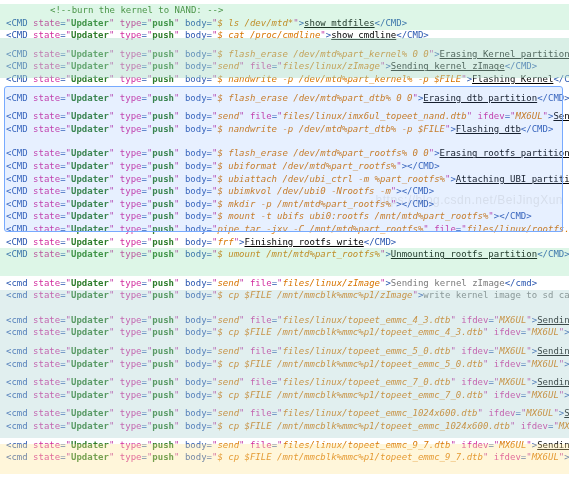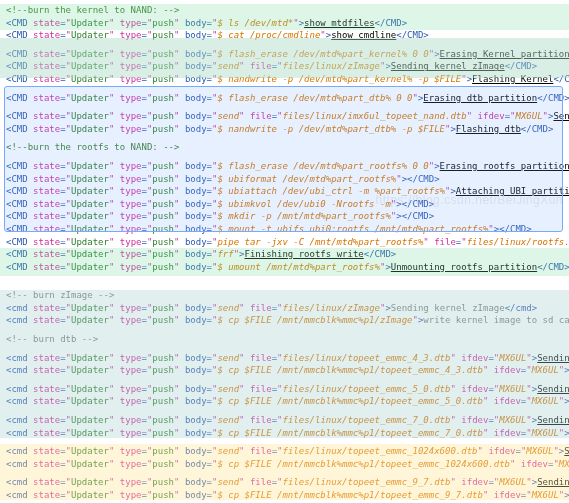--- a/index.html
+++ b/index.html
@@ -11,27 +11,27 @@
   width: 569px;
   padding: 4px 6px;
   color: #000;
   white-space: nowrap;
   overflow: hidden;
   position: relative;
 }
 .line { display: block; white-space: pre; }
 .t-tag { color: #2b57b0; }      
 .t-attrname { color: #d22c9e; } 
-.t-attrval { color: #2d7c2a; }  
+.t-attrval { color: #2d7c2a; font-weight: bold; }  
 .t-body { color: #2b57b0; }     
 .t-bodyval { color: #d77400; font-style: italic; }  
 .t-text { color: #000; text-decoration: underline; }
 .t-pink { color: #c338a7; }
 .t-gray { color: #7a7a7a; }
-.t-comment { color: #3a7d2a; }
+.t-comment { color: #3a7d2a; margin-left: 44px; }
 .gap { height: 6px; }
 .gap2 { height: 10px; }
 
 .wash {
   position: absolute;
   pointer-events: none;
 }
 .wash-green1 { background: rgba(120,220,160,0.25); }
 .wash-green2 { background: rgba(170,220,200,0.45); }
 .wash-blue { background: rgba(120,170,255,0.18); border: 1px solid #77aaff; border-radius: 3px;}
@@ -67,38 +67,35 @@
     <div class="gap"></div>
     <div class="line"><span class="t-tag">&lt;CMD </span><span class="t-attrname">state</span><span class="t-tag">=</span><span class="t-pink">"</span><span class="t-attrval">Updater</span><span class="t-pink">" </span><span class="t-attrname">type</span><span class="t-tag">=</span><span class="t-pink">"</span><span class="t-attrval">push</span><span class="t-pink">" </span><span class="t-body">body</span><span class="t-tag">=</span><span class="t-pink">"</span><span class="t-bodyval">$ flash_erase /dev/mtd%part_kernel% 0 0</span><span class="t-pink">"</span><span class="t-tag">&gt;</span><span class="t-text">Erasing Kernel partition</span></div>
     <div class="line"><span class="t-tag">&lt;CMD </span><span class="t-attrname">state</span><span class="t-tag">=</span><span class="t-pink">"</span><span class="t-attrval">Updater</span><span class="t-pink">" </span><span class="t-attrname">type</span><span class="t-tag">=</span><span class="t-pink">"</span><span class="t-attrval">push</span><span class="t-pink">" </span><span class="t-body">body</span><span class="t-tag">=</span><span class="t-pink">"</span><span class="t-bodyval">send</span><span class="t-pink">"</span><span class="t-tag"> </span><span class="t-attrname">file</span><span class="t-tag">=</span><span class="t-pink">"</span><span class="t-bodyval">files/linux/zImage</span><span class="t-pink">"</span><span class="t-tag">&gt;</span><span class="t-text">Sending kernel zImage</span><span class="t-tag">&lt;/CMD&gt;</span></div>
     <div class="line"><span class="t-tag">&lt;CMD </span><span class="t-attrname">state</span><span class="t-tag">=</span><span class="t-pink">"</span><span class="t-attrval">Updater</span><span class="t-pink">" </span><span class="t-attrname">type</span><span class="t-tag">=</span><span class="t-pink">"</span><span class="t-attrval">push</span><span class="t-pink">" </span><span class="t-body">body</span><span class="t-tag">=</span><span class="t-pink">"</span><span class="t-bodyval">$ nandwrite -p /dev/mtd%part_kernel% -p $FILE</span><span class="t-pink">"</span><span class="t-tag">&gt;</span><span class="t-text">Flashing Kernel</span><span class="t-tag">&lt;/CMD&gt;</span></div>
     <div class="gap"></div>
     <div class="line"><span class="t-tag">&lt;CMD </span><span class="t-attrname">state</span><span class="t-tag">=</span><span class="t-pink">"</span><span class="t-attrval">Updater</span><span class="t-pink">" </span><span class="t-attrname">type</span><span class="t-tag">=</span><span class="t-pink">"</span><span class="t-attrval">push</span><span class="t-pink">" </span><span class="t-body">body</span><span class="t-tag">=</span><span class="t-pink">"</span><span class="t-bodyval">$ flash_erase /dev/mtd%part_dtb% 0 0</span><span class="t-pink">"</span><span class="t-tag">&gt;</span><span class="t-text">Erasing dtb partition</span><span class="t-tag">&lt;/CMD&gt;</span></div>
     <div class="gap"></div>
     <div class="line"><span class="t-tag">&lt;CMD </span><span class="t-attrname">state</span><span class="t-tag">=</span><span class="t-pink">"</span><span class="t-attrval">Updater</span><span class="t-pink">" </span><span class="t-attrname">type</span><span class="t-tag">=</span><span class="t-pink">"</span><span class="t-attrval">push</span><span class="t-pink">" </span><span class="t-body">body</span><span class="t-tag">=</span><span class="t-pink">"</span><span class="t-bodyval">send</span><span class="t-pink">"</span><span class="t-tag"> </span><span class="t-attrname">file</span><span class="t-tag">=</span><span class="t-pink">"</span><span class="t-bodyval">files/linux/imx6ul_topeet_nand.dtb</span><span class="t-pink">"</span><span class="t-tag"> </span><span class="t-attrname">ifdev</span><span class="t-tag">=</span><span class="t-pink">"</span><span class="t-bodyval">MX6UL</span><span class="t-pink">"</span><span class="t-tag">&gt;</span><span class="t-text">Sending Device Tree file</span></div>
     <div class="line"><span class="t-tag">&lt;CMD </span><span class="t-attrname">state</span><span class="t-tag">=</span><span class="t-pink">"</span><span class="t-attrval">Updater</span><span class="t-pink">" </span><span class="t-attrname">type</span><span class="t-tag">=</span><span class="t-pink">"</span><span class="t-attrval">push</span><span class="t-pink">" </span><span class="t-body">body</span><span class="t-tag">=</span><span class="t-pink">"</span><span class="t-bodyval">$ nandwrite -p /dev/mtd%part_dtb% -p $FILE</span><span class="t-pink">"</span><span class="t-tag">&gt;</span><span class="t-text">Flashing dtb</span><span class="t-tag">&lt;/CMD&gt;</span></div>
     <div class="gap"></div>
-    <div class="line"><span class="t-comment">&lt;!--burn the rootfs to NAND: --&gt;</span></div>
     <div class="gap"></div>
     <div class="line"><span class="t-tag">&lt;CMD </span><span class="t-attrname">state</span><span class="t-tag">=</span><span class="t-pink">"</span><span class="t-attrval">Updater</span><span class="t-pink">" </span><span class="t-attrname">type</span><span class="t-tag">=</span><span class="t-pink">"</span><span class="t-attrval">push</span><span class="t-pink">" </span><span class="t-body">body</span><span class="t-tag">=</span><span class="t-pink">"</span><span class="t-bodyval">$ flash_erase /dev/mtd%part_rootfs% 0 0</span><span class="t-pink">"</span><span class="t-tag">&gt;</span><span class="t-text">Erasing rootfs partition</span></div>
     <div class="line"><span class="t-tag">&lt;CMD </span><span class="t-attrname">state</span><span class="t-tag">=</span><span class="t-pink">"</span><span class="t-attrval">Updater</span><span class="t-pink">" </span><span class="t-attrname">type</span><span class="t-tag">=</span><span class="t-pink">"</span><span class="t-attrval">push</span><span class="t-pink">" </span><span class="t-body">body</span><span class="t-tag">=</span><span class="t-pink">"</span><span class="t-bodyval">$ ubiformat /dev/mtd%part_rootfs%</span><span class="t-pink">"</span><span class="t-tag">&gt;</span><span class="t-tag">&lt;/CMD&gt;</span></div>
     <div class="line"><span class="t-tag">&lt;CMD </span><span class="t-attrname">state</span><span class="t-tag">=</span><span class="t-pink">"</span><span class="t-attrval">Updater</span><span class="t-pink">" </span><span class="t-attrname">type</span><span class="t-tag">=</span><span class="t-pink">"</span><span class="t-attrval">push</span><span class="t-pink">" </span><span class="t-body">body</span><span class="t-tag">=</span><span class="t-pink">"</span><span class="t-bodyval">$ ubiattach /dev/ubi_ctrl -m %part_rootfs%</span><span class="t-pink">"</span><span class="t-tag">&gt;</span><span class="t-text">Attaching UBI partition</span></div>
     <div class="line"><span class="t-tag">&lt;CMD </span><span class="t-attrname">state</span><span class="t-tag">=</span><span class="t-pink">"</span><span class="t-attrval">Updater</span><span class="t-pink">" </span><span class="t-attrname">type</span><span class="t-tag">=</span><span class="t-pink">"</span><span class="t-attrval">push</span><span class="t-pink">" </span><span class="t-body">body</span><span class="t-tag">=</span><span class="t-pink">"</span><span class="t-bodyval">$ ubimkvol /dev/ubi0 -Nrootfs -m</span><span class="t-pink">"</span><span class="t-tag">&gt;</span><span class="t-tag">&lt;/CMD&gt;</span></div>
     <div class="line"><span class="t-tag">&lt;CMD </span><span class="t-attrname">state</span><span class="t-tag">=</span><span class="t-pink">"</span><span class="t-attrval">Updater</span><span class="t-pink">" </span><span class="t-attrname">type</span><span class="t-tag">=</span><span class="t-pink">"</span><span class="t-attrval">push</span><span class="t-pink">" </span><span class="t-body">body</span><span class="t-tag">=</span><span class="t-pink">"</span><span class="t-bodyval">$ mkdir -p /mnt/mtd%part_rootfs%</span><span class="t-pink">"</span><span class="t-tag">&gt;</span><span class="t-tag">&lt;/CMD&gt;</span></div>
     <div class="line"><span class="t-tag">&lt;CMD </span><span class="t-attrname">state</span><span class="t-tag">=</span><span class="t-pink">"</span><span class="t-attrval">Updater</span><span class="t-pink">" </span><span class="t-attrname">type</span><span class="t-tag">=</span><span class="t-pink">"</span><span class="t-attrval">push</span><span class="t-pink">" </span><span class="t-body">body</span><span class="t-tag">=</span><span class="t-pink">"</span><span class="t-bodyval">$ mount -t ubifs ubi0:rootfs /mnt/mtd%part_rootfs%</span><span class="t-pink">"</span><span class="t-tag">&gt;</span><span class="t-tag">&lt;/CMD&gt;</span></div>
     <div class="line"><span class="t-tag">&lt;CMD </span><span class="t-attrname">state</span><span class="t-tag">=</span><span class="t-pink">"</span><span class="t-attrval">Updater</span><span class="t-pink">" </span><span class="t-attrname">type</span><span class="t-tag">=</span><span class="t-pink">"</span><span class="t-attrval">push</span><span class="t-pink">" </span><span class="t-body">body</span><span class="t-tag">=</span><span class="t-pink">"</span><span class="t-bodyval">pipe tar -jxv -C /mnt/mtd%part_rootfs%</span><span class="t-pink">"</span><span class="t-tag"> </span><span class="t-attrname">file</span><span class="t-tag">=</span><span class="t-pink">"</span><span class="t-bodyval">files/linux/rootfs.tar.bz2</span></div>
     <div class="line"><span class="t-tag">&lt;CMD </span><span class="t-attrname">state</span><span class="t-tag">=</span><span class="t-pink">"</span><span class="t-attrval">Updater</span><span class="t-pink">" </span><span class="t-attrname">type</span><span class="t-tag">=</span><span class="t-pink">"</span><span class="t-attrval">push</span><span class="t-pink">" </span><span class="t-body">body</span><span class="t-tag">=</span><span class="t-pink">"</span><span class="t-bodyval">frf</span><span class="t-pink">"</span><span class="t-tag">&gt;</span><span class="t-text">Finishing rootfs write</span><span class="t-tag">&lt;/CMD&gt;</span></div>
     <div class="line"><span class="t-tag">&lt;CMD </span><span class="t-attrname">state</span><span class="t-tag">=</span><span class="t-pink">"</span><span class="t-attrval">Updater</span><span class="t-pink">" </span><span class="t-attrname">type</span><span class="t-tag">=</span><span class="t-pink">"</span><span class="t-attrval">push</span><span class="t-pink">" </span><span class="t-body">body</span><span class="t-tag">=</span><span class="t-pink">"</span><span class="t-bodyval">$ umount /mnt/mtd%part_rootfs%</span><span class="t-pink">"</span><span class="t-tag">&gt;</span><span class="t-text">Unmounting rootfs partition</span><span class="t-tag">&lt;/CMD&gt;</span></div>
     <div class="gap2"></div>
     <div class="gap"></div>
-    <div class="line"><span class="t-gray">&lt;!-- burn zImage --&gt;</span></div>
     <div class="line"><span class="t-tag">&lt;cmd </span><span class="t-attrname">state</span><span class="t-tag">=</span><span class="t-pink">"</span><span class="t-attrval">Updater</span><span class="t-pink">" </span><span class="t-attrname">type</span><span class="t-tag">=</span><span class="t-pink">"</span><span class="t-attrval">push</span><span class="t-pink">" </span><span class="t-body">body</span><span class="t-tag">=</span><span class="t-pink">"</span><span class="t-bodyval">send</span><span class="t-pink">"</span><span class="t-tag"> </span><span class="t-attrname">file</span><span class="t-tag">=</span><span class="t-pink">"</span><span class="t-bodyval">files/linux/zImage</span><span class="t-pink">"</span><span class="t-tag">&gt;</span><span class="t-gray">Sending kernel zImage</span><span class="t-tag">&lt;/cmd&gt;</span></div>
     <div class="line"><span class="t-tag">&lt;cmd </span><span class="t-attrname">state</span><span class="t-tag">=</span><span class="t-pink">"</span><span class="t-attrval">Updater</span><span class="t-pink">" </span><span class="t-attrname">type</span><span class="t-tag">=</span><span class="t-pink">"</span><span class="t-attrval">push</span><span class="t-pink">" </span><span class="t-body">body</span><span class="t-tag">=</span><span class="t-pink">"</span><span class="t-bodyval">$ cp $FILE /mnt/mmcblk%mmc%p1/zImage</span><span class="t-pink">"</span><span class="t-tag">&gt;</span><span class="t-gray">write kernel image to sd card</span></div>
     <div class="gap"></div>
-    <div class="line"><span class="t-gray">&lt;!-- burn dtb --&gt;</span></div>
     <div class="gap"></div>
     <div class="line"><span class="t-tag">&lt;cmd </span><span class="t-attrname">state</span><span class="t-tag">=</span><span class="t-pink">"</span><span class="t-attrval">Updater</span><span class="t-pink">" </span><span class="t-attrname">type</span><span class="t-tag">=</span><span class="t-pink">"</span><span class="t-attrval">push</span><span class="t-pink">" </span><span class="t-body">body</span><span class="t-tag">=</span><span class="t-pink">"</span><span class="t-bodyval">send</span><span class="t-pink">"</span><span class="t-tag"> </span><span class="t-attrname">file</span><span class="t-tag">=</span><span class="t-pink">"</span><span class="t-bodyval">files/linux/topeet_emmc_4_3.dtb</span><span class="t-pink">"</span><span class="t-tag"> </span><span class="t-attrname">ifdev</span><span class="t-tag">=</span><span class="t-pink">"</span><span class="t-bodyval">MX6UL</span><span class="t-pink">"</span><span class="t-tag">&gt;</span><span class="t-text">Sending Device Tree file</span></div>
     <div class="line"><span class="t-tag">&lt;cmd </span><span class="t-attrname">state</span><span class="t-tag">=</span><span class="t-pink">"</span><span class="t-attrval">Updater</span><span class="t-pink">" </span><span class="t-attrname">type</span><span class="t-tag">=</span><span class="t-pink">"</span><span class="t-attrval">push</span><span class="t-pink">" </span><span class="t-body">body</span><span class="t-tag">=</span><span class="t-pink">"</span><span class="t-bodyval">$ cp $FILE /mnt/mmcblk%mmc%p1/topeet_emmc_4_3.dtb</span><span class="t-pink">"</span><span class="t-tag"> </span><span class="t-attrname">ifdev</span><span class="t-tag">=</span><span class="t-pink">"</span><span class="t-bodyval">MX6UL</span><span class="t-pink">"</span><span class="t-tag">&gt;</span></div>
     <div class="gap"></div>
     <div class="line"><span class="t-tag">&lt;cmd </span><span class="t-attrname">state</span><span class="t-tag">=</span><span class="t-pink">"</span><span class="t-attrval">Updater</span><span class="t-pink">" </span><span class="t-attrname">type</span><span class="t-tag">=</span><span class="t-pink">"</span><span class="t-attrval">push</span><span class="t-pink">" </span><span class="t-body">body</span><span class="t-tag">=</span><span class="t-pink">"</span><span class="t-bodyval">send</span><span class="t-pink">"</span><span class="t-tag"> </span><span class="t-attrname">file</span><span class="t-tag">=</span><span class="t-pink">"</span><span class="t-bodyval">files/linux/topeet_emmc_5_0.dtb</span><span class="t-pink">"</span><span class="t-tag"> </span><span class="t-attrname">ifdev</span><span class="t-tag">=</span><span class="t-pink">"</span><span class="t-bodyval">MX6UL</span><span class="t-pink">"</span><span class="t-tag">&gt;</span><span class="t-text">Sending Device Tree file</span></div>
     <div class="line"><span class="t-tag">&lt;cmd </span><span class="t-attrname">state</span><span class="t-tag">=</span><span class="t-pink">"</span><span class="t-attrval">Updater</span><span class="t-pink">" </span><span class="t-attrname">type</span><span class="t-tag">=</span><span class="t-pink">"</span><span class="t-attrval">push</span><span class="t-pink">" </span><span class="t-body">body</span><span class="t-tag">=</span><span class="t-pink">"</span><span class="t-bodyval">$ cp $FILE /mnt/mmcblk%mmc%p1/topeet_emmc_5_0.dtb</span><span class="t-pink">"</span><span class="t-tag"> </span><span class="t-attrname">ifdev</span><span class="t-tag">=</span><span class="t-pink">"</span><span class="t-bodyval">MX6UL</span><span class="t-pink">"</span><span class="t-tag">&gt;</span></div>
     <div class="gap"></div>
     <div class="line"><span class="t-tag">&lt;cmd </span><span class="t-attrname">state</span><span class="t-tag">=</span><span class="t-pink">"</span><span class="t-attrval">Updater</span><span class="t-pink">" </span><span class="t-attrname">type</span><span class="t-tag">=</span><span class="t-pink">"</span><span class="t-attrval">push</span><span class="t-pink">" </span><span class="t-body">body</span><span class="t-tag">=</span><span class="t-pink">"</span><span class="t-bodyval">send</span><span class="t-pink">"</span><span class="t-tag"> </span><span class="t-attrname">file</span><span class="t-tag">=</span><span class="t-pink">"</span><span class="t-bodyval">files/linux/topeet_emmc_7_0.dtb</span><span class="t-pink">"</span><span class="t-tag"> </span><span class="t-attrname">ifdev</span><span class="t-tag">=</span><span class="t-pink">"</span><span class="t-bodyval">MX6UL</span><span class="t-pink">"</span><span class="t-tag">&gt;</span><span class="t-text">Sending Device Tree file</span></div>
     <div class="line"><span class="t-tag">&lt;cmd </span><span class="t-attrname">state</span><span class="t-tag">=</span><span class="t-pink">"</span><span class="t-attrval">Updater</span><span class="t-pink">" </span><span class="t-attrname">type</span><span class="t-tag">=</span><span class="t-pink">"</span><span class="t-attrval">push</span><span class="t-pink">" </span><span class="t-body">body</span><span class="t-tag">=</span><span class="t-pink">"</span><span class="t-bodyval">$ cp $FILE /mnt/mmcblk%mmc%p1/topeet_emmc_7_0.dtb</span><span class="t-pink">"</span><span class="t-tag"> </span><span class="t-attrname">ifdev</span><span class="t-tag">=</span><span class="t-pink">"</span><span class="t-bodyval">MX6UL</span><span class="t-pink">"</span><span class="t-tag">&gt;</span></div>
     <div class="gap"></div>

